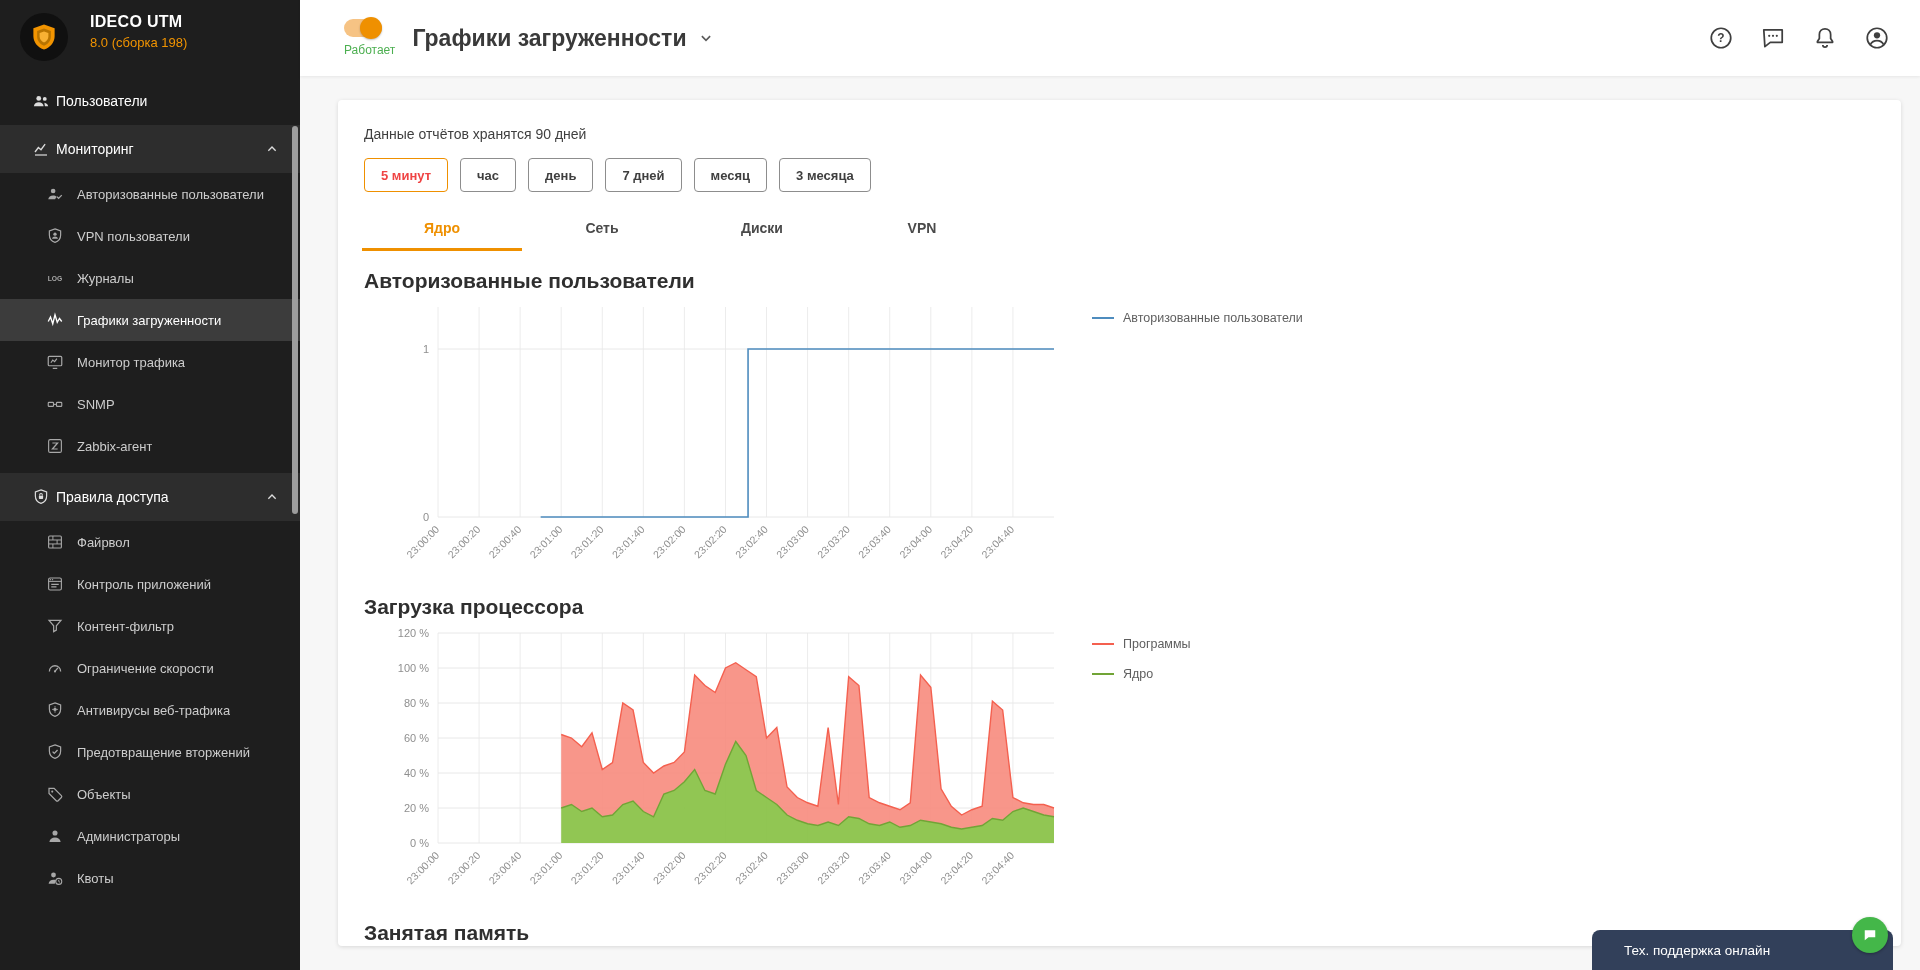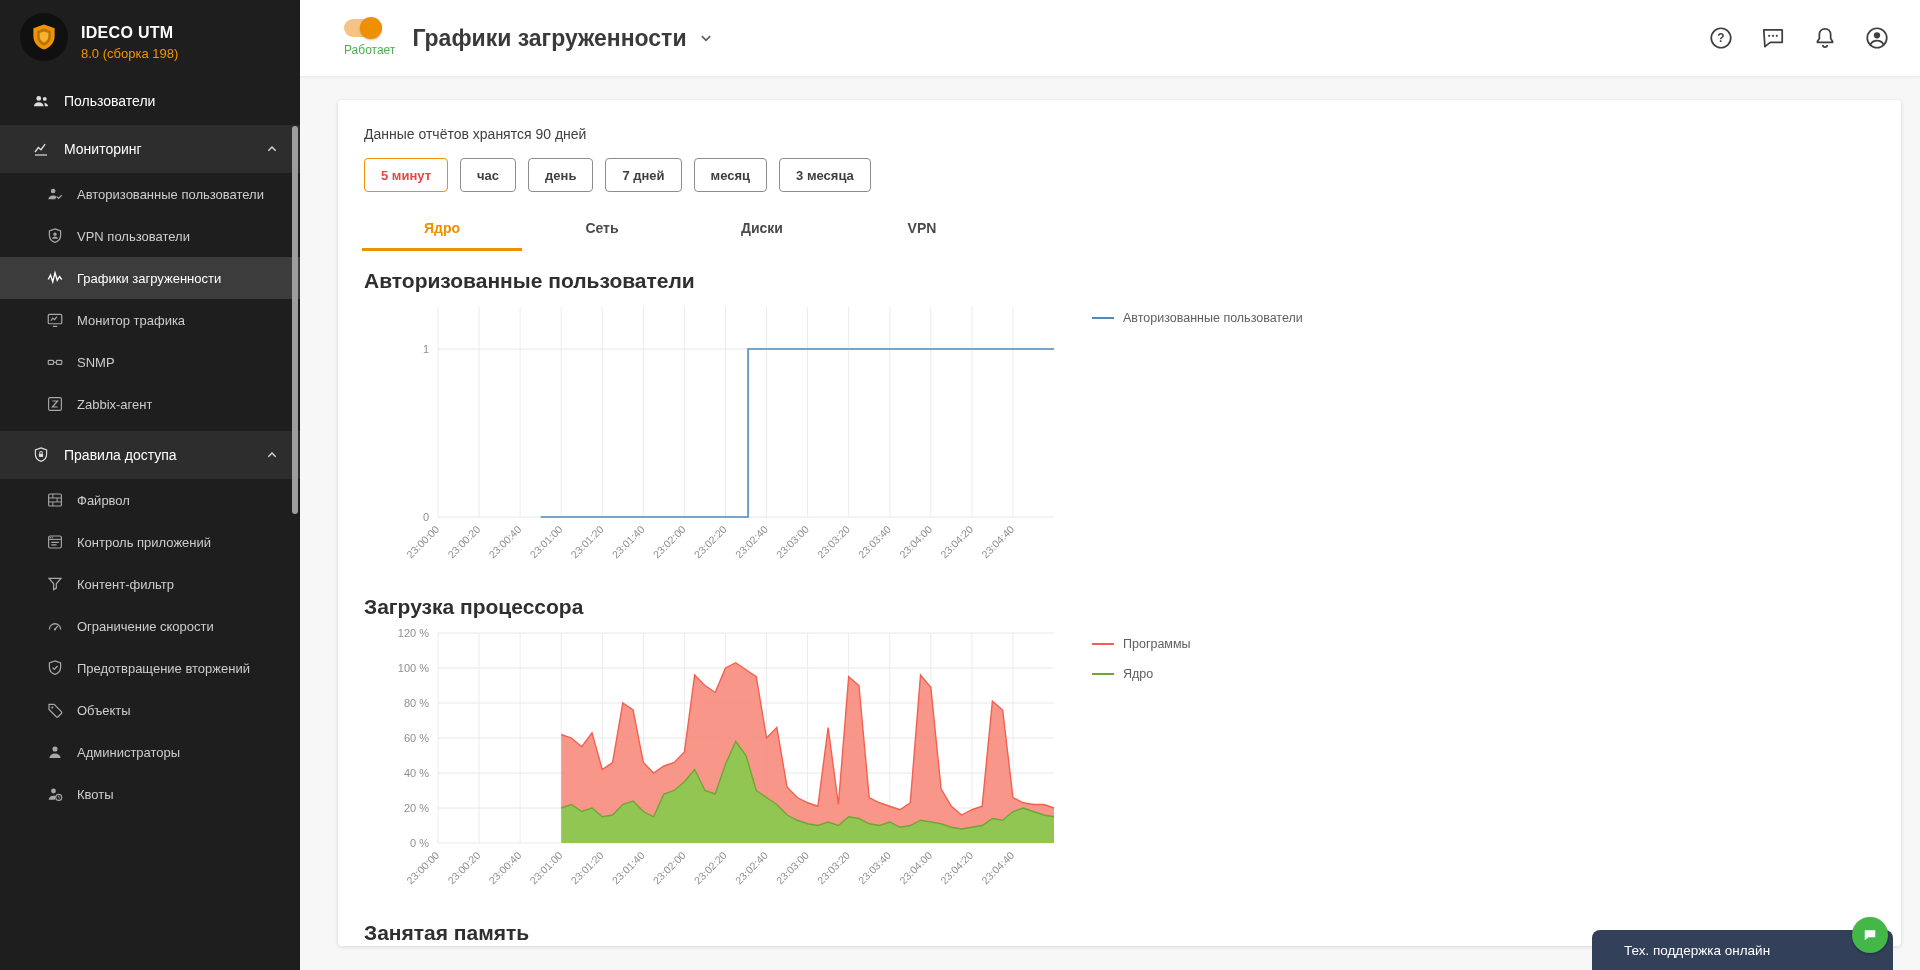--- a/index.html
+++ b/index.html
@@ -4,25 +4,25 @@
 <style>
   html,body{margin:0;padding:0;}
   body{
     width:1920px;height:970px;overflow:hidden;
     font-family:"Liberation Sans",sans-serif;
     background:#f7f7f7;display:flex;
   }
   svg text{font-family:"Liberation Sans",sans-serif;}
   
   .sidebar{width:300px;min-width:300px;height:970px;background:#1e1e1e;position:relative;overflow:hidden;}
-  .logo-row{display:flex;align-items:flex-end;gap:13px;padding:13px 16px 16px 20px;}
+  .logo-row{display:flex;align-items:flex-start;gap:22px;padding:13px 16px 16px 20px;}
   .logo-badge{width:48px;height:48px;border-radius:50%;background:#101010;display:flex;align-items:center;justify-content:center;flex:none;}
   .app-name{font-size:16px;font-weight:bold;color:#ffffff;letter-spacing:.3px;}
   .app-version{font-size:13px;color:#f29400;margin-top:4px;}
-  .side-item,.group-header{display:flex;align-items:center;gap:14px;height:48px;padding:0 20px 0 32px;font-size:14px;color:#fff;cursor:pointer;}
+  .side-item,.group-header{display:flex;align-items:center;gap:6px;height:48px;padding:0 20px 0 32px;font-size:14px;color:#fff;cursor:pointer;}
   .group-header{background:#2d2d2d;}
   .sub-item{display:flex;align-items:center;gap:13px;height:42px;padding:0 12px 0 46px;font-size:13px;color:#cdcdcd;cursor:pointer;}
   .sub-item.active{background:#3c3c3c;color:#ffffff;}
   .group-items{padding-bottom:6px;}
   .icon-sm{width:18px;height:18px;flex:none;display:flex;color:#a8a8a8;}
   .side-item .icon-sm,.group-header .icon-sm{color:#dcdcdc;}
   .sub-item.active .icon-sm{color:#ffffff;}
   .chev{margin-left:auto;color:#9a9a9a;width:16px;height:16px;}
   .row-label{white-space:nowrap;overflow:hidden;text-overflow:ellipsis;}
   .sidebar-scrollbar{position:absolute;right:2px;top:126px;width:6px;height:388px;background:#9d9d9d;border-radius:3px;}
@@ -115,20 +115,28 @@
         <div class="sub-item">
           <span class="icon-sm">
             <svg viewBox="0 0 24 24" width="100%" height="100%">
               <path d="M12 2.5l7.5 2.7v5.3c0 4.6-3.1 8.6-7.5 10-4.4-1.4-7.5-5.4-7.5-10V5.2z" stroke="currentColor" stroke-width="1.6" fill="none"></path>
               <circle cx="12" cy="9.5" r="2.2" fill="currentColor"></circle>
               <path d="M8 15.5c.6-1.8 2.1-2.8 4-2.8s3.4 1 4 2.8z" fill="currentColor"></path>
             </svg>
           </span>
           <span class="row-label">VPN пользователи</span>
         </div>
+        <div class="sub-item">
+          <span class="icon-sm">
+            <svg viewBox="0 0 24 24" width="100%" height="100%">
+              <text x="12" y="15.5" font-size="9" font-weight="bold" text-anchor="middle" fill="currentColor">LOG</text>
+            </svg>
+          </span>
+          <span class="row-label">Журналы</span>
+        </div>
         <div class="sub-item active">
           <span class="icon-sm">
             <svg viewBox="0 0 24 24" width="100%" height="100%">
               <path d="M3 14l3-6 3 9 3-12 3 10 3-5 3 4" stroke="currentColor" stroke-width="1.8" fill="none"></path>
             </svg>
           </span>
           <span class="row-label">Графики загруженности</span>
         </div>
         <div class="sub-item">
           <span class="icon-sm">
@@ -207,20 +215,30 @@
         </div>
         <div class="sub-item">
           <span class="icon-sm">
             <svg viewBox="0 0 24 24" width="100%" height="100%">
               <path d="M4.5 16.5a7.5 7.5 0 0115 0" stroke="currentColor" stroke-width="1.7" fill="none"></path>
               <path d="M12 16.5l3.8-4.6" stroke="currentColor" stroke-width="1.7"></path>
               <circle cx="12" cy="16.5" r="1.4" fill="currentColor"></circle>
             </svg>
           </span>
           <span class="row-label">Ограничение скорости</span>
+        </div>
+        <div class="sub-item">
+          <span class="icon-sm">
+            <svg viewBox="0 0 24 24" width="100%" height="100%">
+              <path d="M12 2.5l7.5 2.7v5.3c0 4.6-3.1 8.6-7.5 10-4.4-1.4-7.5-5.4-7.5-10V5.2z" stroke="currentColor" stroke-width="1.6" fill="none"></path>
+              <circle cx="12" cy="11.2" r="2.2" fill="currentColor"></circle>
+              <path d="M12 6.8v2M12 13.6v2M8.2 11.2h2M13.8 11.2h2" stroke="currentColor" stroke-width="1.2"></path>
+            </svg>
+          </span>
+          <span class="row-label">Антивирусы веб-трафика</span>
         </div>
         <div class="sub-item">
           <span class="icon-sm">
             <svg viewBox="0 0 24 24" width="100%" height="100%">
               <path d="M12 2.5l7.5 2.7v5.3c0 4.6-3.1 8.6-7.5 10-4.4-1.4-7.5-5.4-7.5-10V5.2z" stroke="currentColor" stroke-width="1.6" fill="none"></path>
               <path d="M8.8 11.5l2.2 2.3 4.4-4.5" stroke="currentColor" stroke-width="1.8" fill="none"></path>
             </svg>
           </span>
           <span class="row-label">Предотвращение вторжений</span>
         </div>

